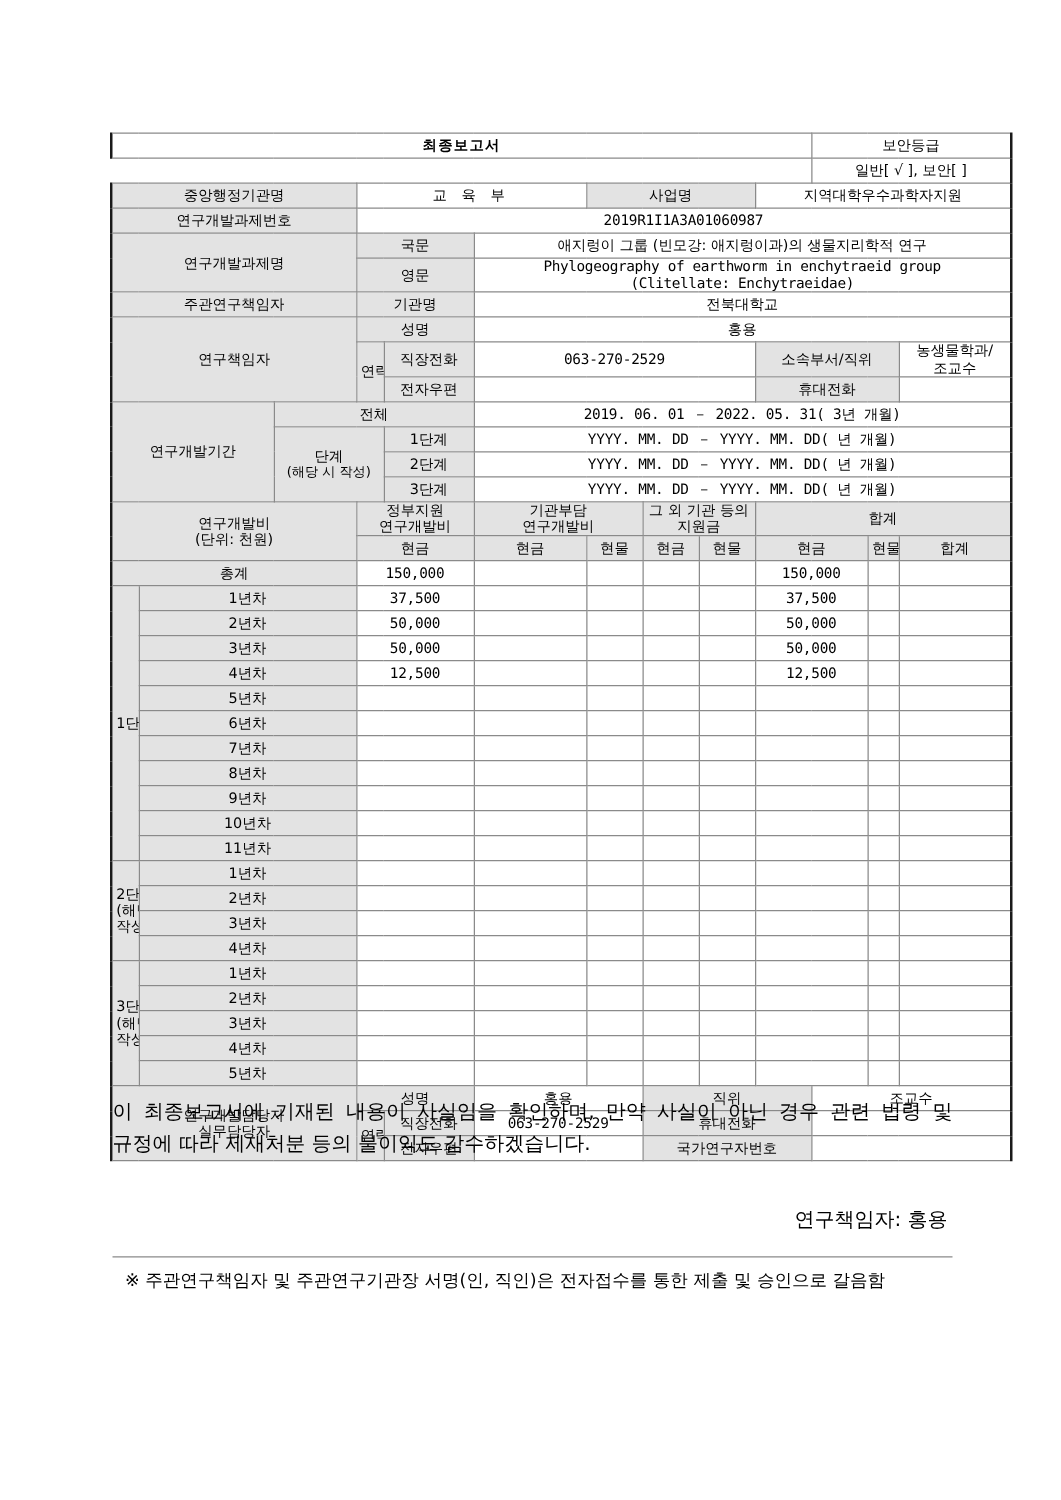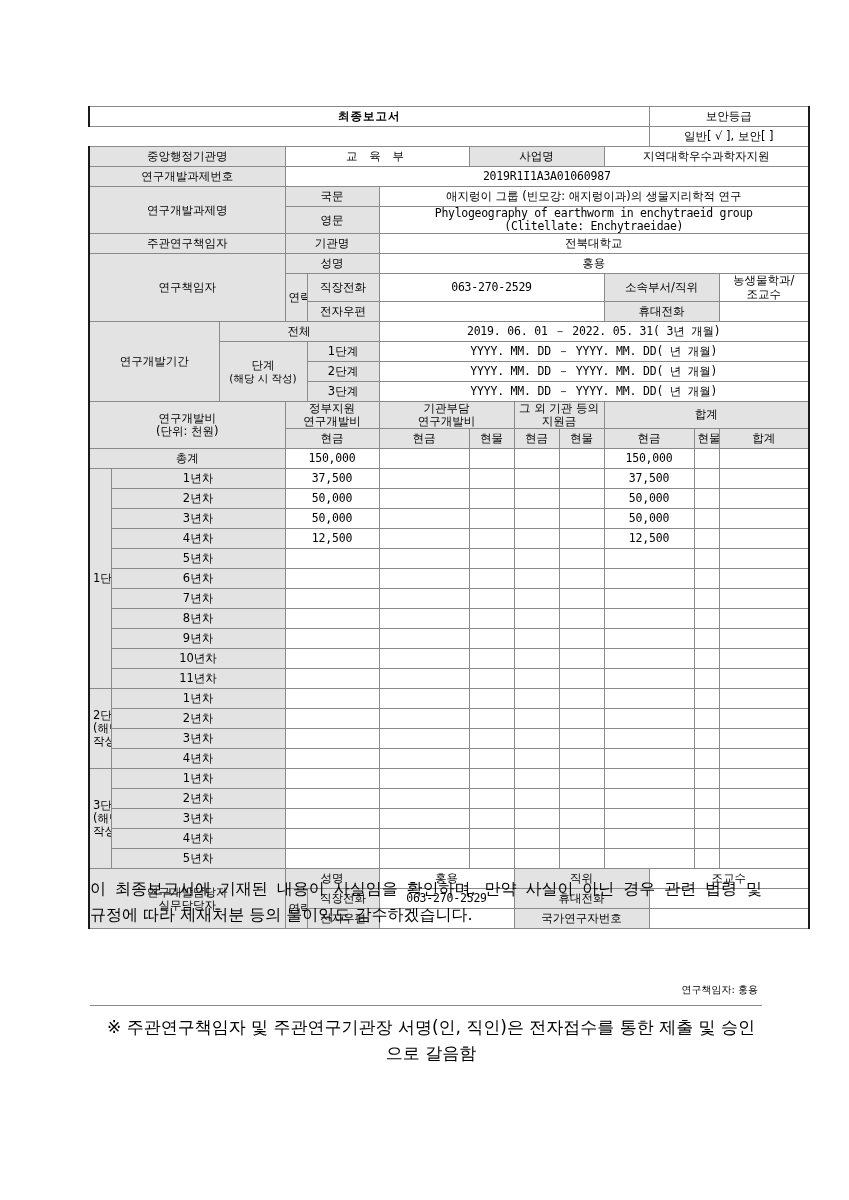--- a/index.html
+++ b/index.html
@@ -100,41 +100,39 @@
   }
   .dateline span { display: inline-block; }
   .dateline .d-y { margin-right: 14px; }
   .dateline .d-m { margin-right: 22px; }
   .signblock {
     position: absolute;
     left: 90px;
     top: 962px;
     width: 672px;
     text-align: right;
-    font-size: 10px;
+    font-size: 16px;
     line-height: 1.7;
-    margin-top: 19px;
   }
   .sigrow { display: block; padding-right: 4px; }
   .footer-rule {
     position: absolute;
     left: 90px;
     top: 1005px;
     width: 672px;
     height: 0;
     border-top: 1px solid #8a8a8a;
   }
   .footnote {
     position: absolute;
     left: 100px;
     top: 1015px;
     width: 662px;
-    font-size: 17px;
+    font-size: 14px;
     line-height: 1.5;
-    text-align: center;
   }
 </style>
 </head>
 <body>
 
 <div class="page">
 
   <div class="sheet">
     <table class="doc">
       <colgroup>

